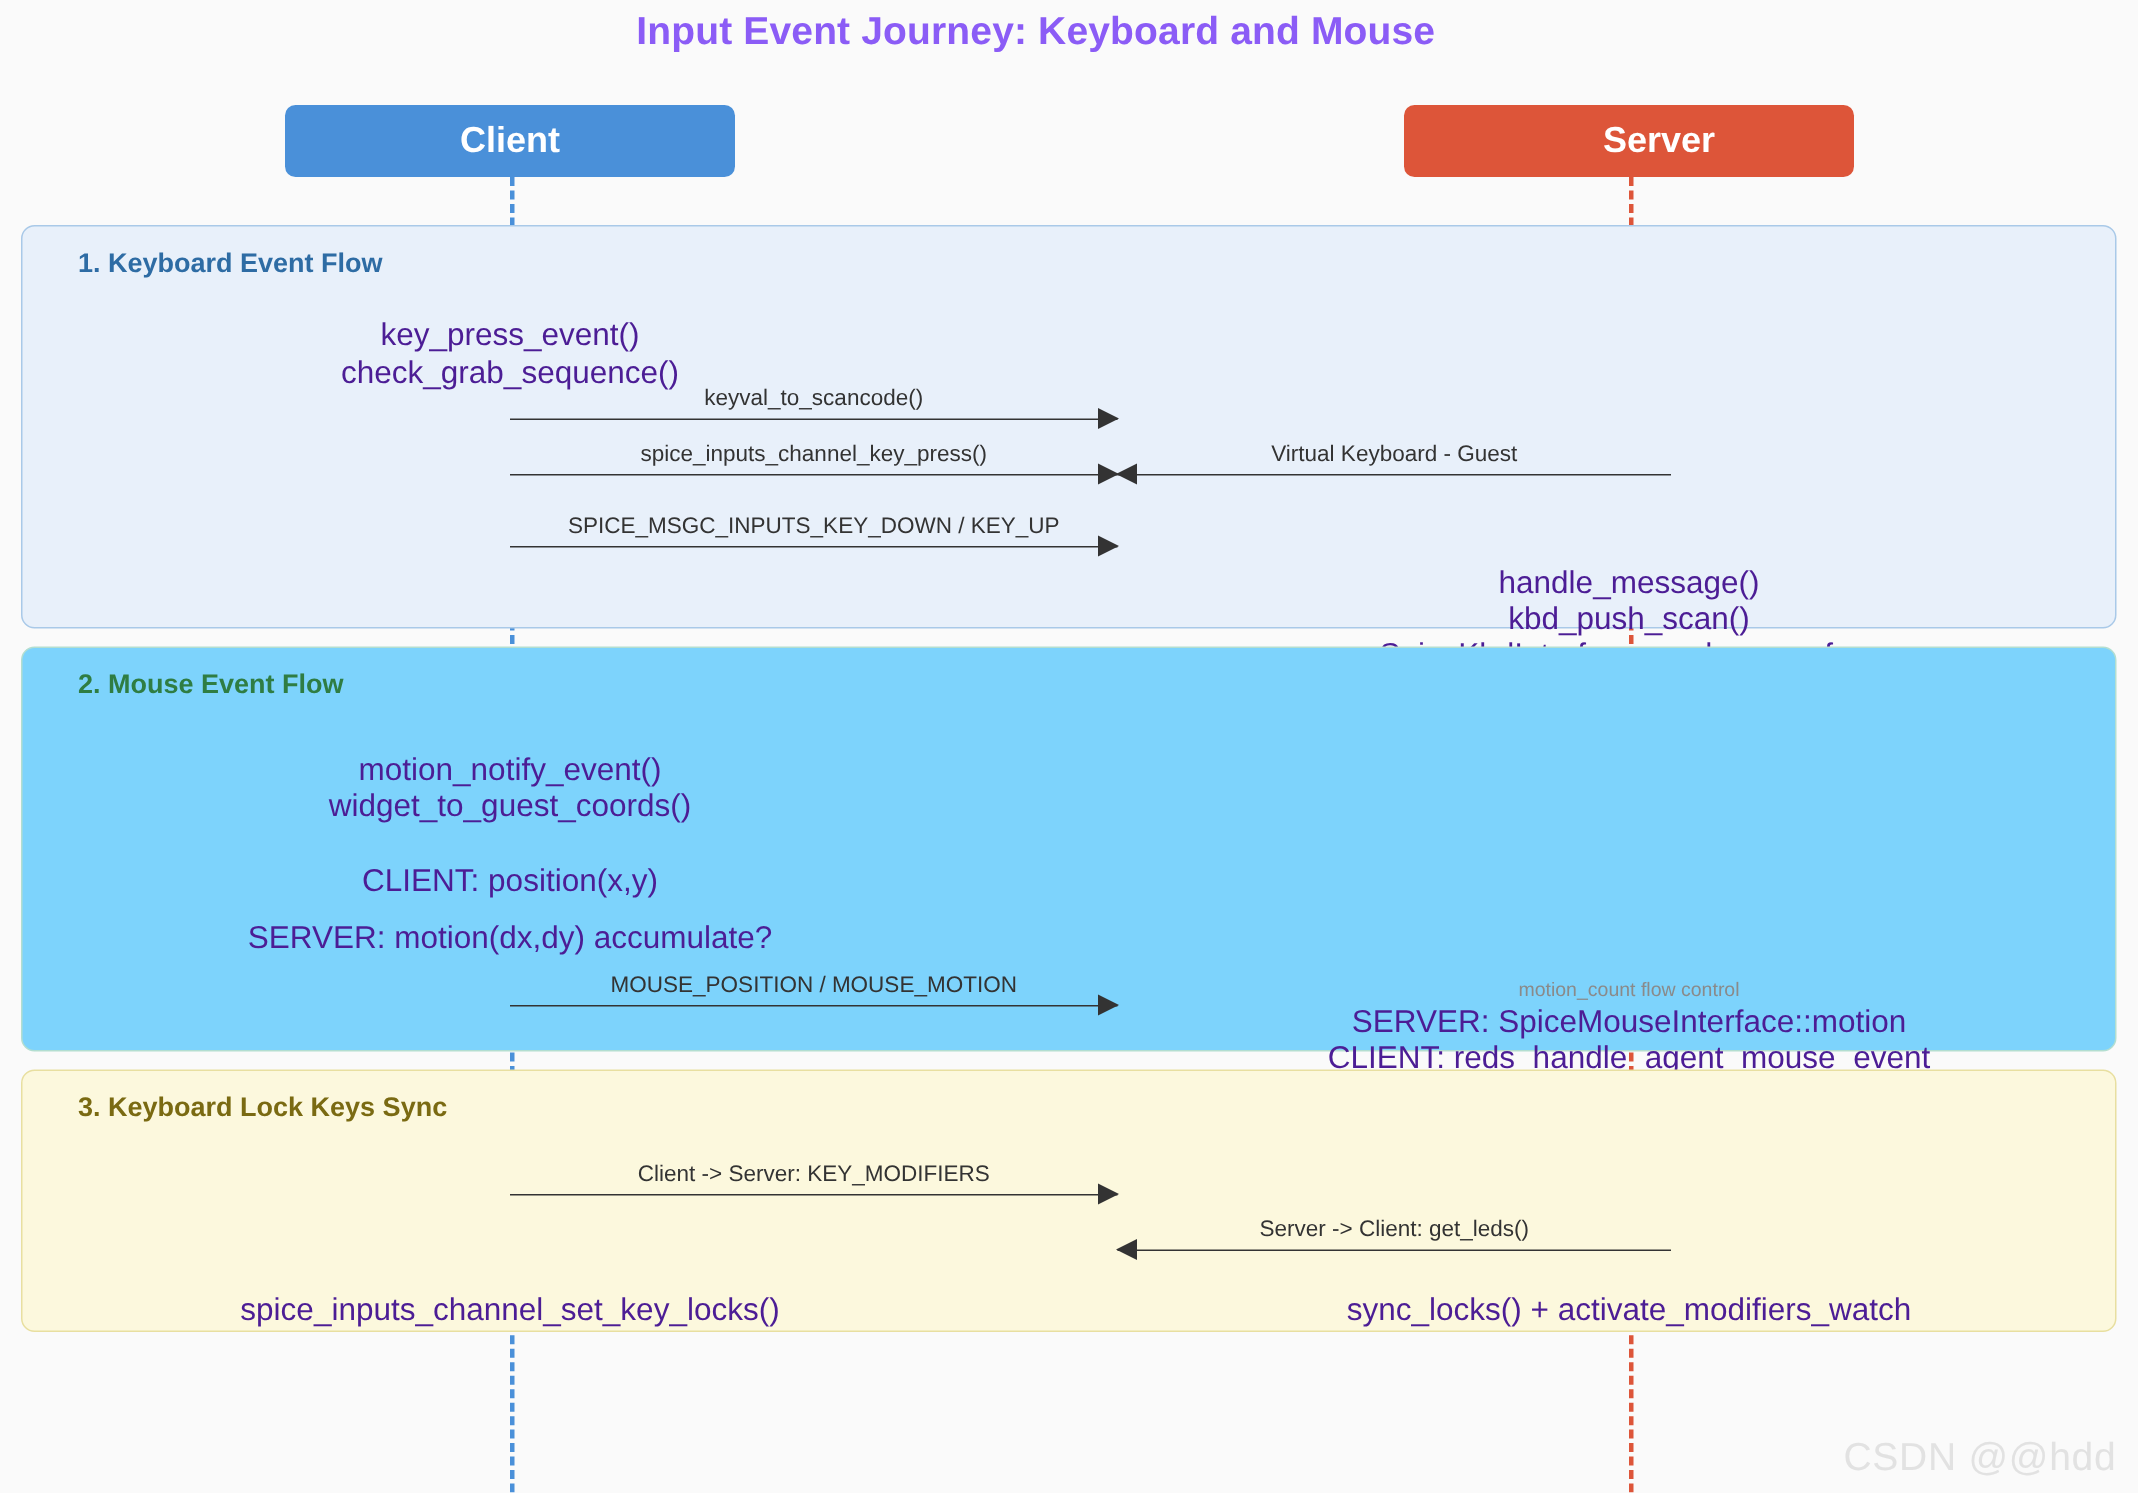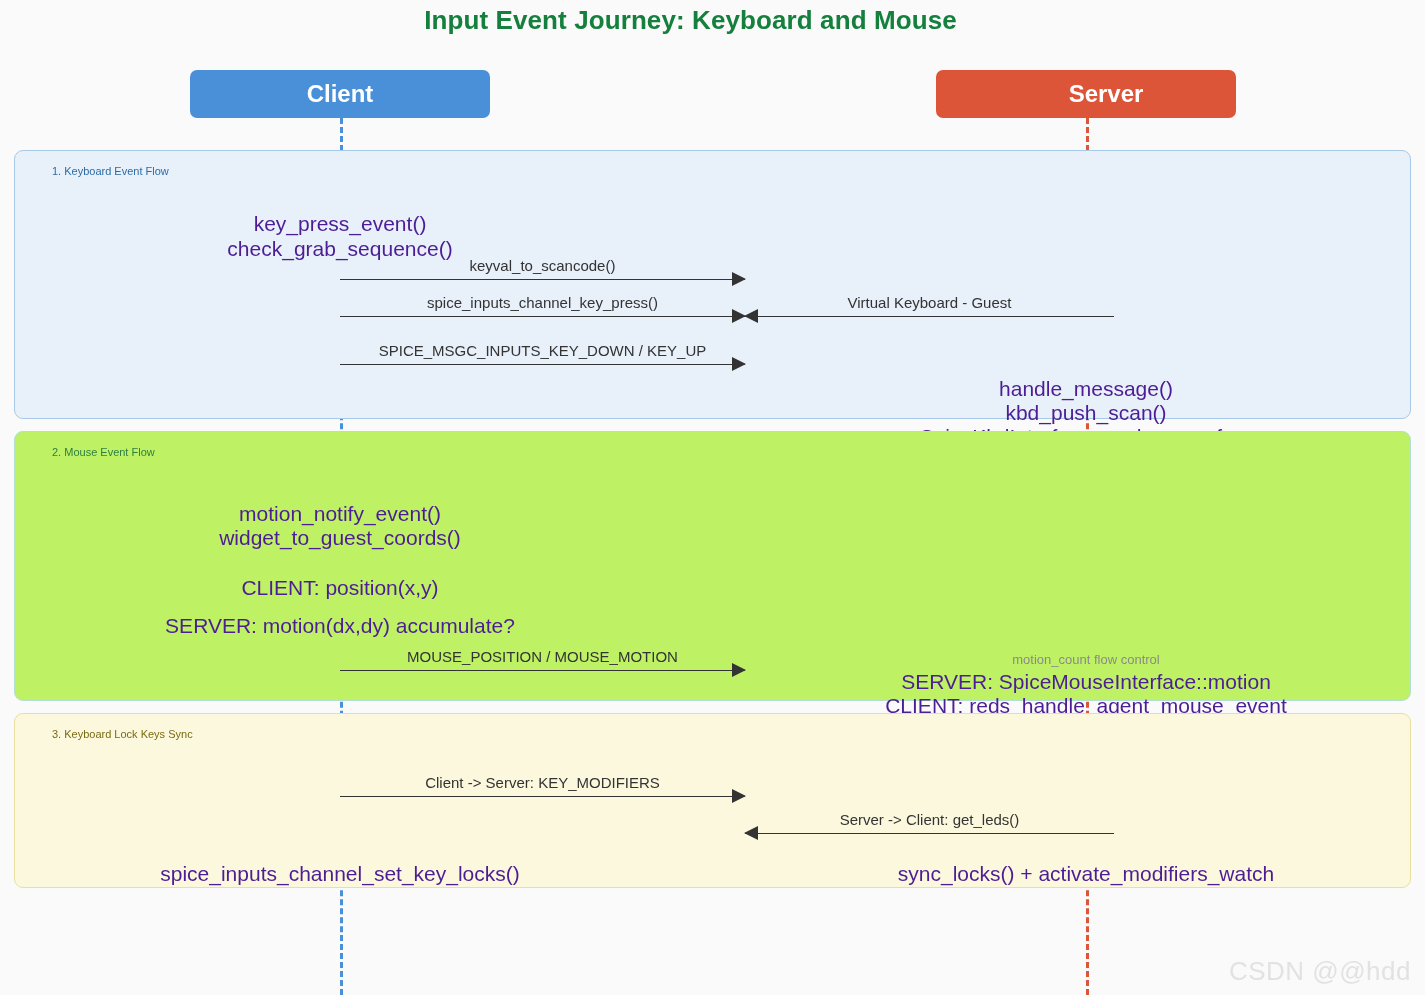--- a/index.html
+++ b/index.html
@@ -21,21 +21,21 @@
 
   
   .diagram-title {
     position: absolute;
     top: 5px;
     left: 0;
     width: 1381px;
     text-align: center;
     font-size: 26px;
     font-weight: bold;
-    color: #15803d;
+    color: #8b5cf6;
     letter-spacing: 0.1px;
   }
 
   
   .actor-box {
     position: absolute;
     height: 48px;
     border-radius: 7px;
     color: #ffffff;
     font-size: 24px;
@@ -64,29 +64,29 @@
   .section {
     position: absolute;
     left: 14px;
     width: 1397px;
     border-radius: 9px;
     border: 1px solid;
     box-sizing: border-box;
     overflow: hidden;
   }
   .sec1 { top: 150px; height: 269px; background: #e8f0fa; border-color: #a9c9e8; }
-  .sec2 { top: 431px; height: 270px; background: #bef264; border-color: #b3ded0; }
+  .sec2 { top: 431px; height: 270px; background: #7dd3fc; border-color: #b3ded0; }
   .sec3 { top: 713px; height: 175px; background: #fcf8dd; border-color: #e8dfa0; }
 
   .section-label {
     position: absolute;
     left: 37px;
     top: 14px;
-    font-size: 11px;
-    font-weight: normal;
+    font-size: 18px;
+    font-weight: bold;
   }
   .sec1 .section-label { color: #2e6ca4; }
   .sec2 .section-label { color: #2f7d43; }
   .sec3 .section-label { color: #7a6a12; }
 
   
   .note {
     position: absolute;
     font-size: 21px;
     color: #4c1d95;

